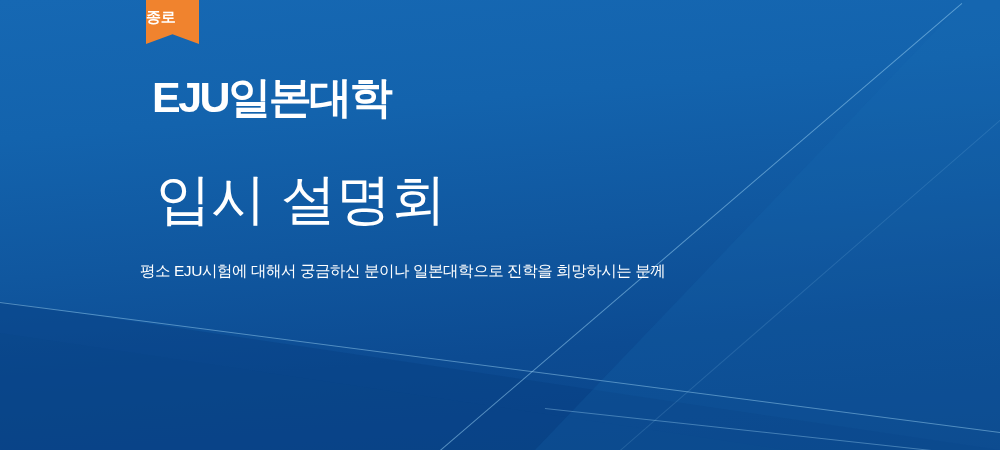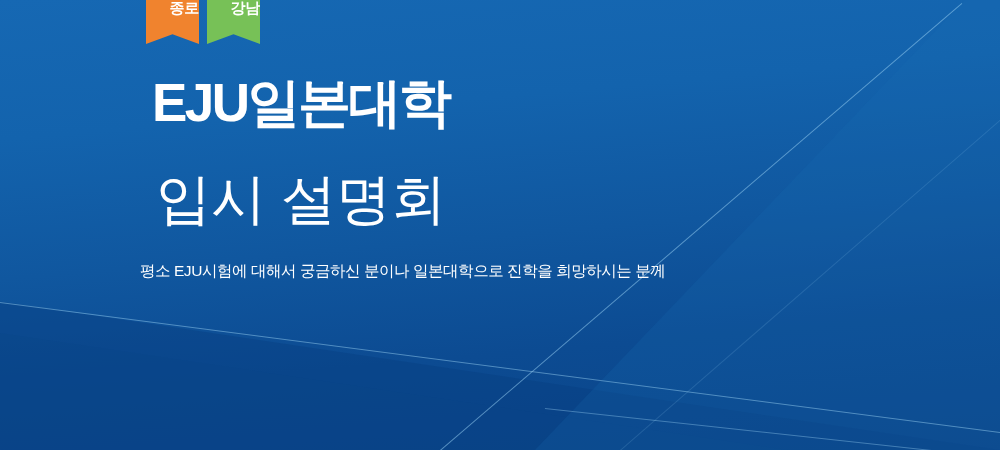--- a/index.html
+++ b/index.html
@@ -74,35 +74,36 @@
   }
 
   
   #ribbons {
     position:absolute; top:0; left:146px;
     display:flex; gap:8px;
     z-index:5;
   }
   .ribbon {
     width:53px; height:44px;
-    display:flex; align-items:flex-start; justify-content:flex-end;
+    display:flex; align-items:flex-start; justify-content:flex-start;
+    padding-top:9px;
     clip-path:polygon(0 0, 100% 0, 100% 100%, 50% 78%, 0 100%);
   }
   .ribbon-label {
     color:#fff;
     font-size:15px;
     font-weight:bold;
     letter-spacing:-.3px;
     line-height:1;
     white-space:nowrap;
   }
   #title-main {
     position:absolute; left:152px; top:76px;
     color:#fff;
-    font-size:53px;
+    font-size:43px;
     font-weight:bold;
     letter-spacing:-2.5px;
     line-height:1;
     white-space:nowrap;
     z-index:4;
   }
   #title-sub {
     position:absolute; left:156px; top:172px;
     color:#fff;
     font-size:55px;
@@ -138,23 +139,20 @@
 
   <div class="line line-faint"></div>
   <div class="line line-steep"></div>
   <div class="line line-shallow"></div>
   <div class="line line-shallow2"></div>
 
   <div id="ribbons">
     <div class="ribbon" style="background:#f0832e;">
       <span class="ribbon-label">종로</span>
     </div>
-    <div class="ribbon" style="background:#77c157;">
-      <span class="ribbon-label">강남</span>
-    </div>
   </div>
 
   <div id="title-main">EJU일본대학</div>
   <div id="title-sub">입시 설명회</div>
 
   <div id="body-copy">
     <div class="body-line">평소 EJU시험에 대해서 궁금하신 분이나 일본대학으로 진학을 희망하시는 분께</div>
   </div>
 
 </div>

